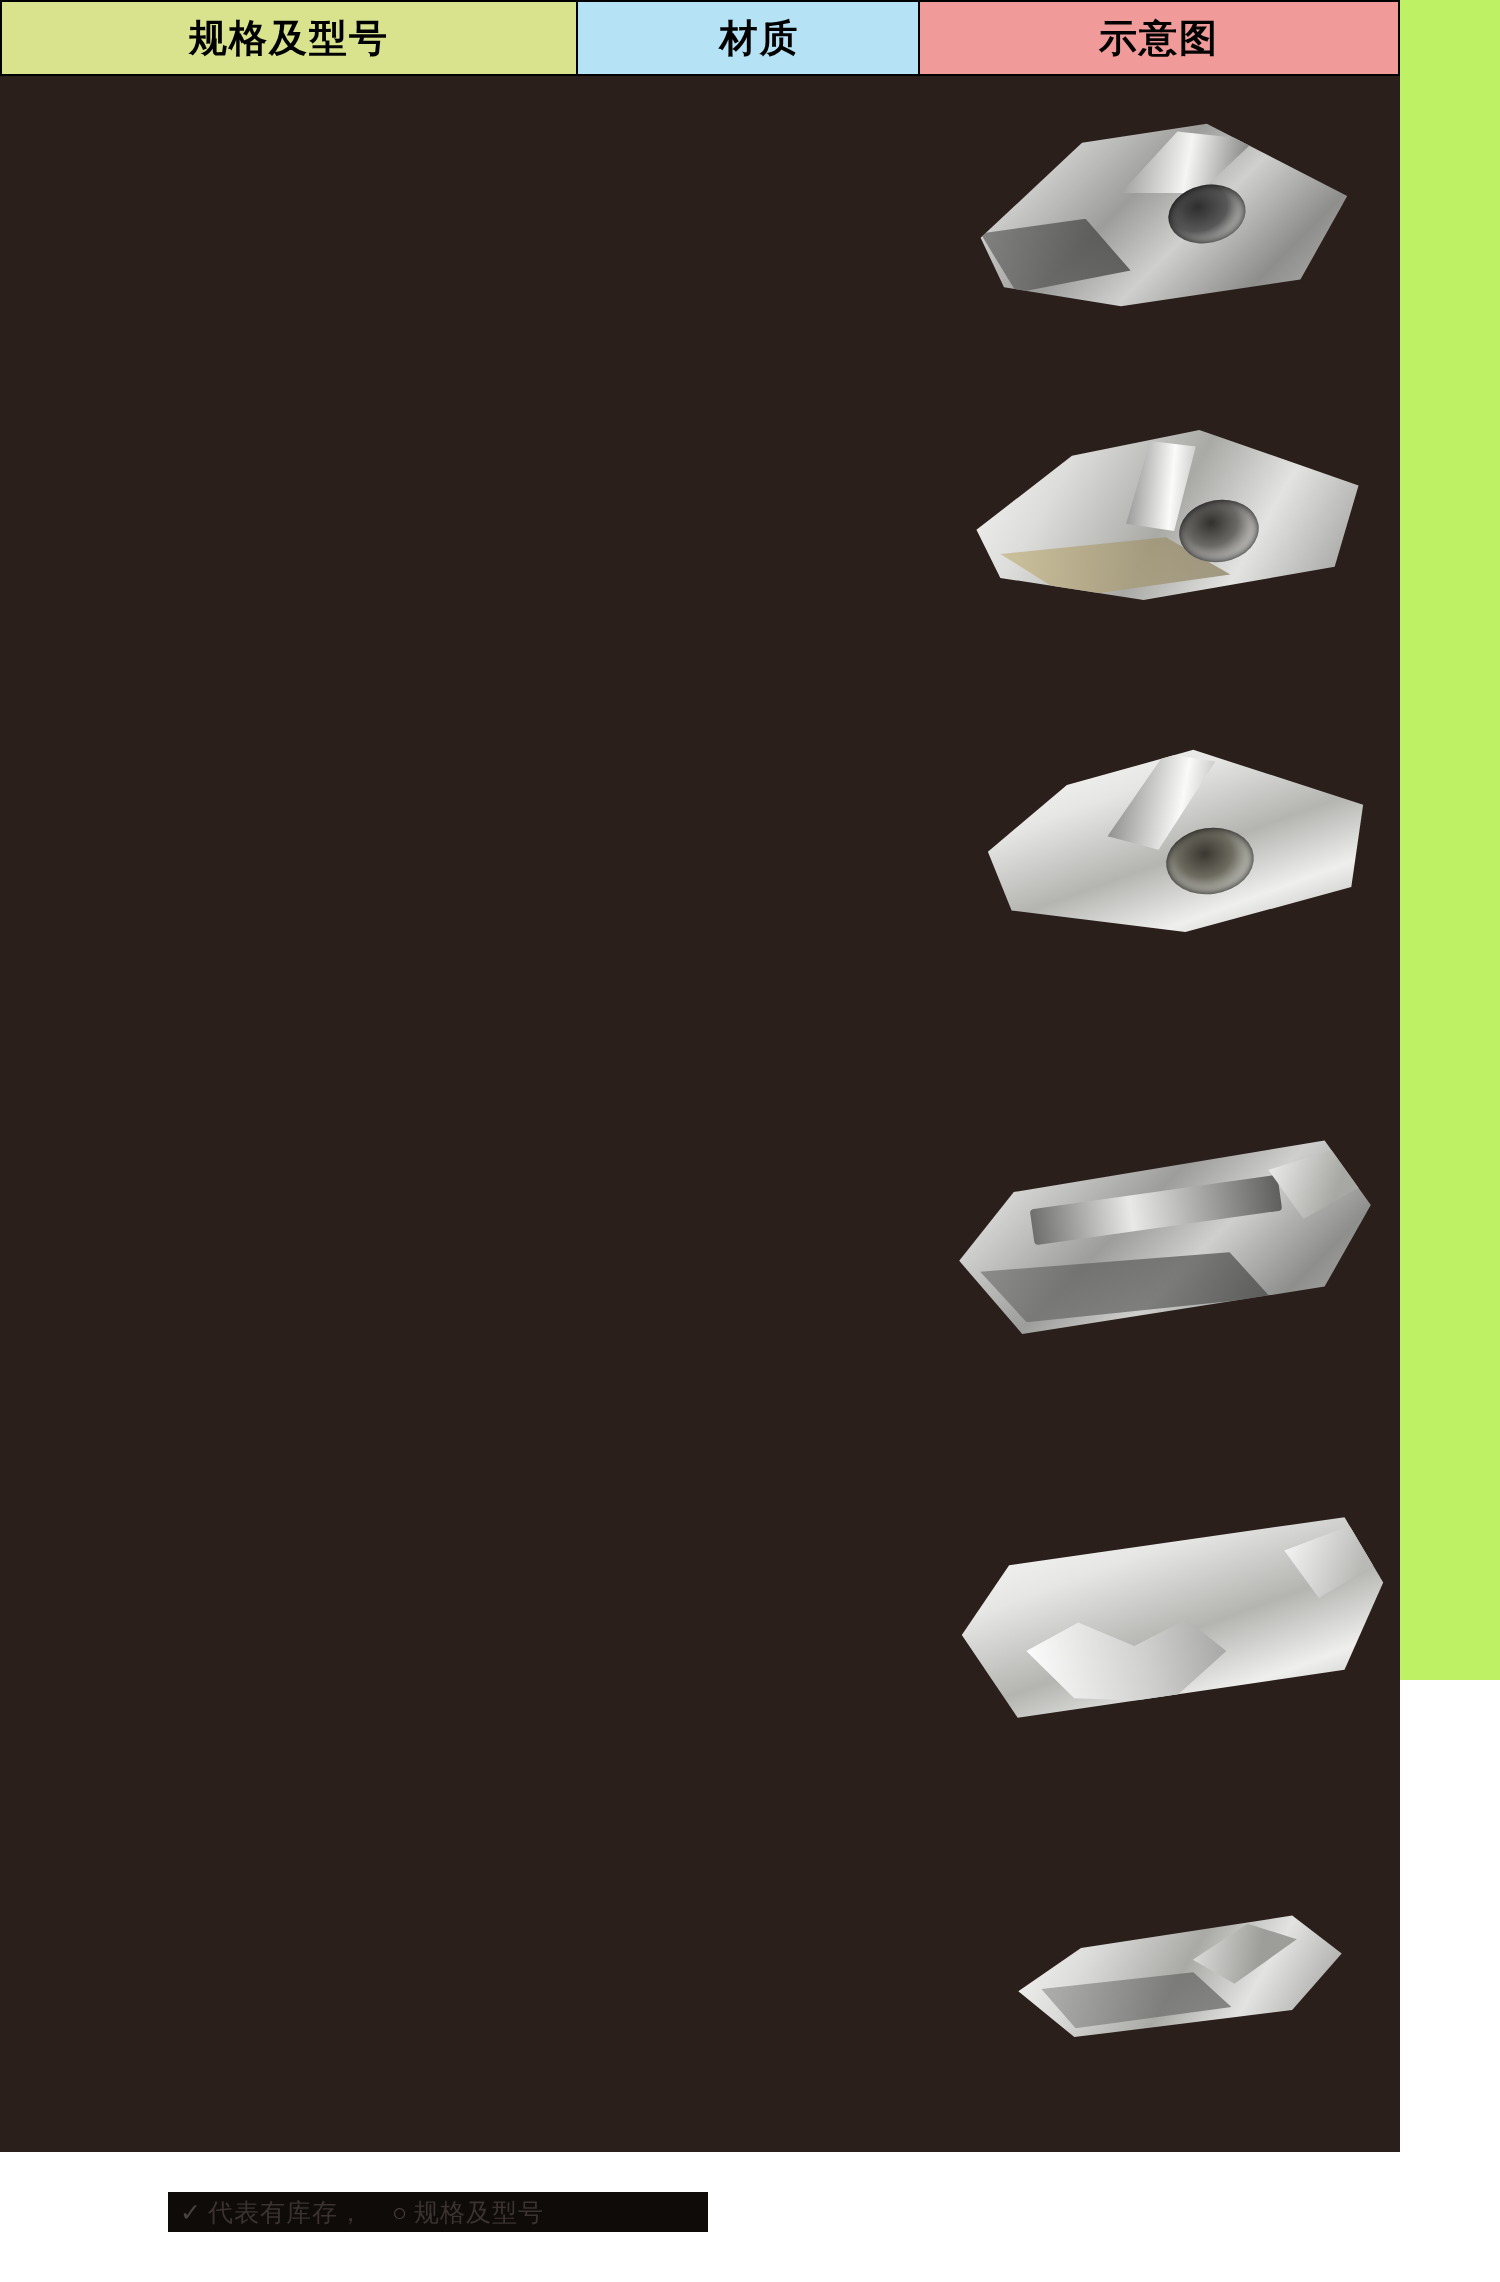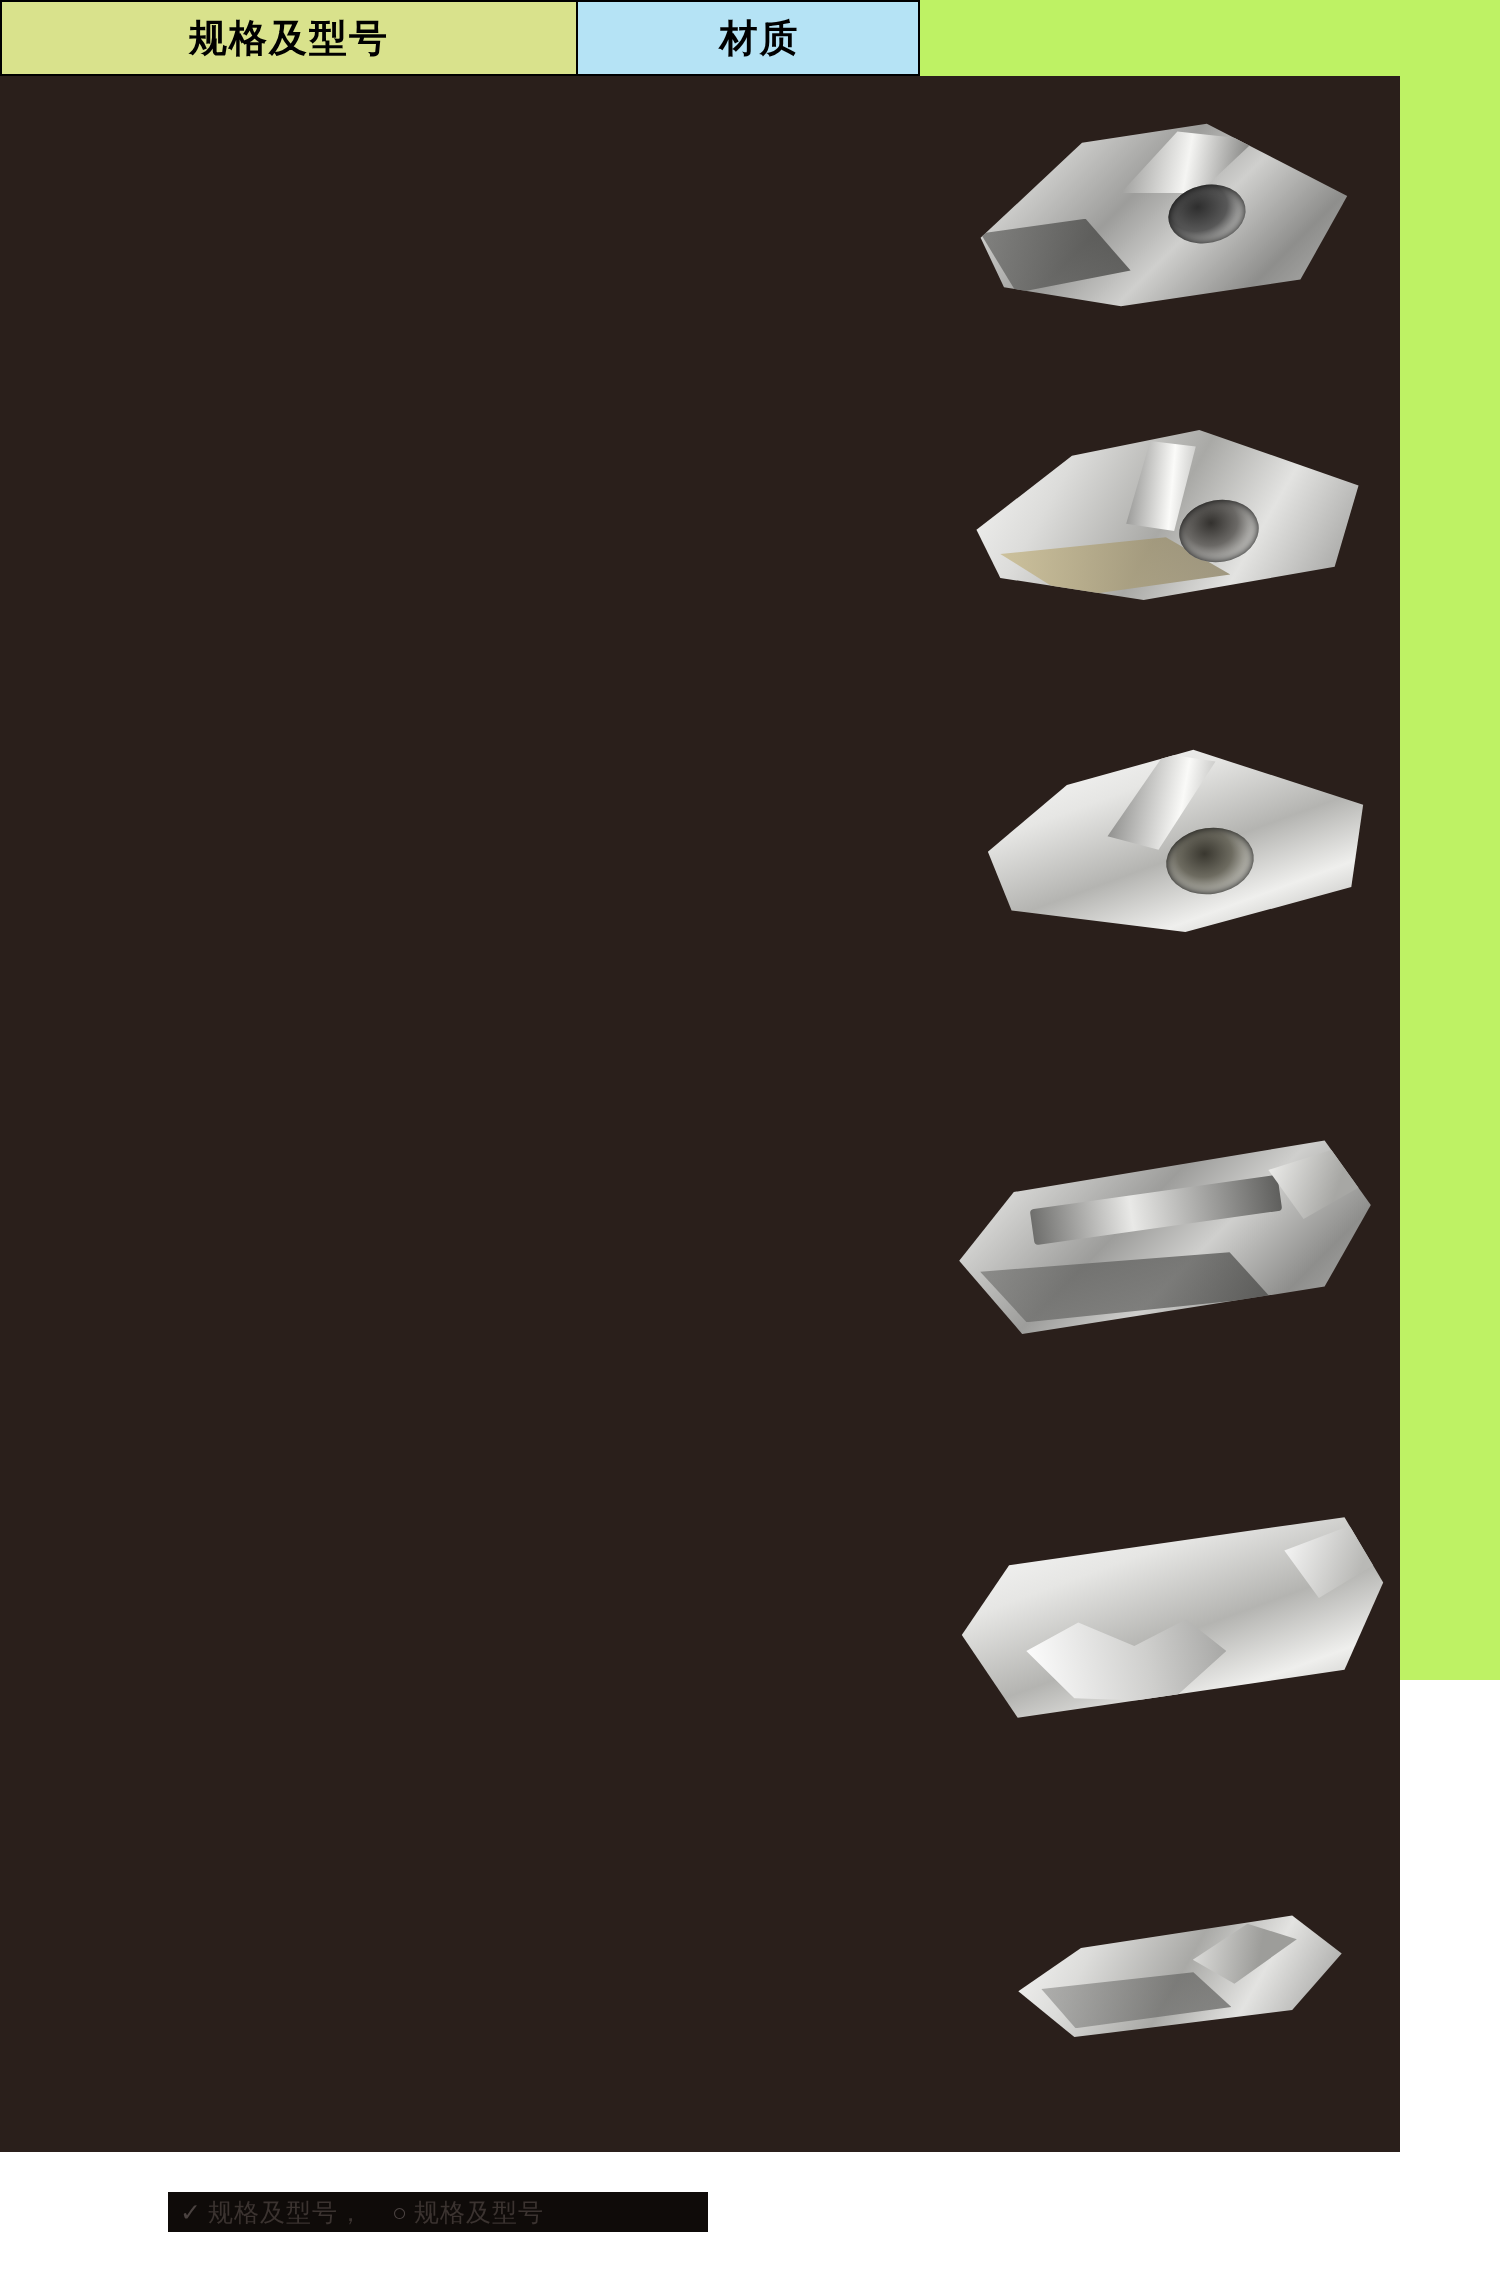--- a/index.html
+++ b/index.html
@@ -261,20 +261,21 @@
   .footer-legend .gap { display: inline-block; width: 28px; }
 </style>
 </head>
 <body>
 
 <div class="page">
 
   <div class="header-row">
     <div class="hdr hdr-spec">规格及型号</div>
     <div class="hdr hdr-mat">材质</div>
+    <div class="hdr hdr-img">示意图</div>
   </div>
 
   <div class="table-body"></div>
 
   <div class="img-cell" style="left:940px; top:100px; width:440px; height:230px;">
     <div class="insert ins1 metal-a">
       <div class="dark"></div>
       <div class="edge"></div>
       <div class="hole"></div>
     </div>
@@ -314,19 +315,19 @@
 
   <div class="img-cell" style="left:990px; top:1890px; width:380px; height:170px;">
     <div class="insert ins6 metal-b">
       <div class="shadow"></div>
       <div class="edge"></div>
     </div>
   </div>
 
   <div class="footer-legend">
     <span class="mark">✓</span>
-    <span>规格及型号，</span>
+    <span>代表有库存，</span>
     <span class="gap"></span>
     <span class="mark">○</span>
     <span>规格及型号</span>
   </div>
 
 </div>
 
 </body></html>

